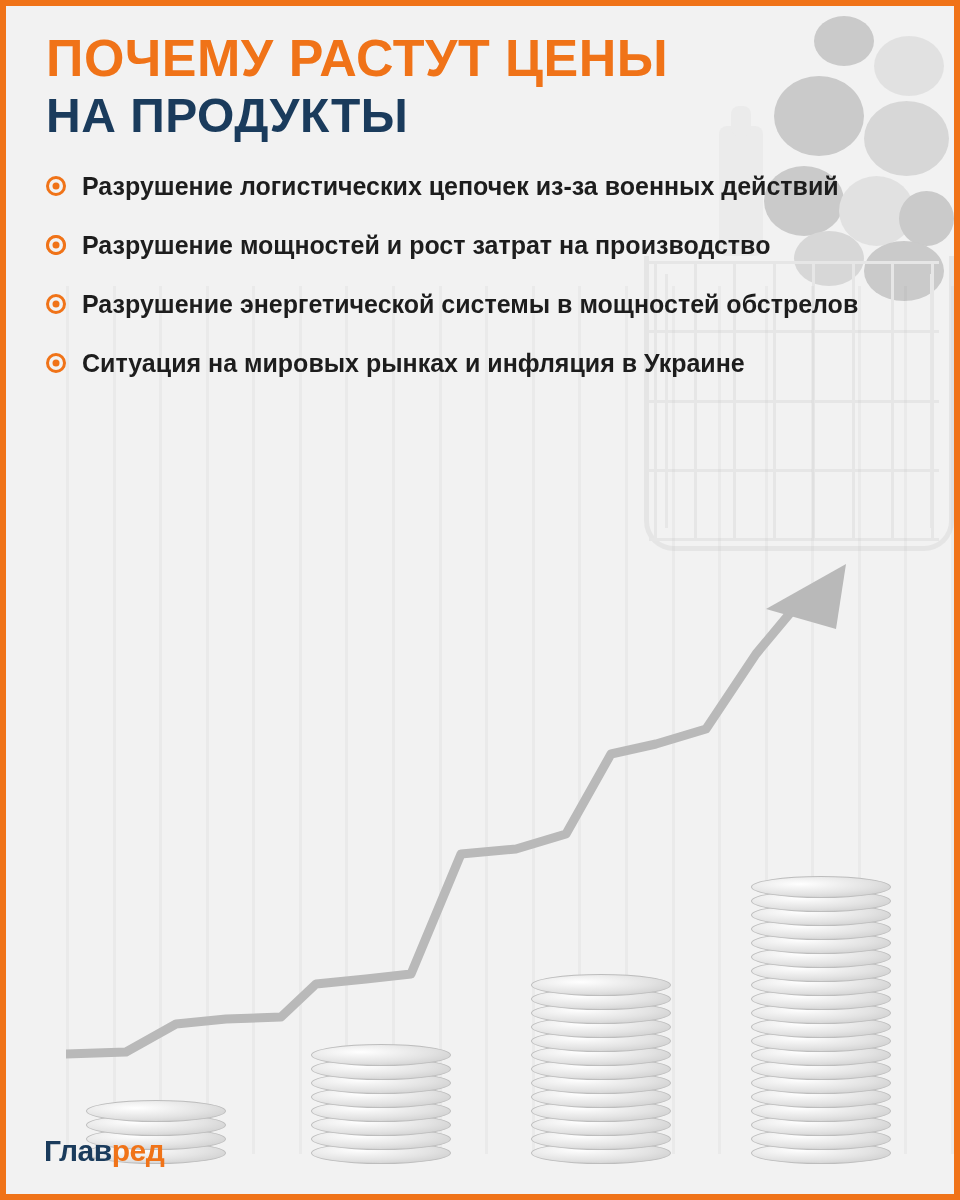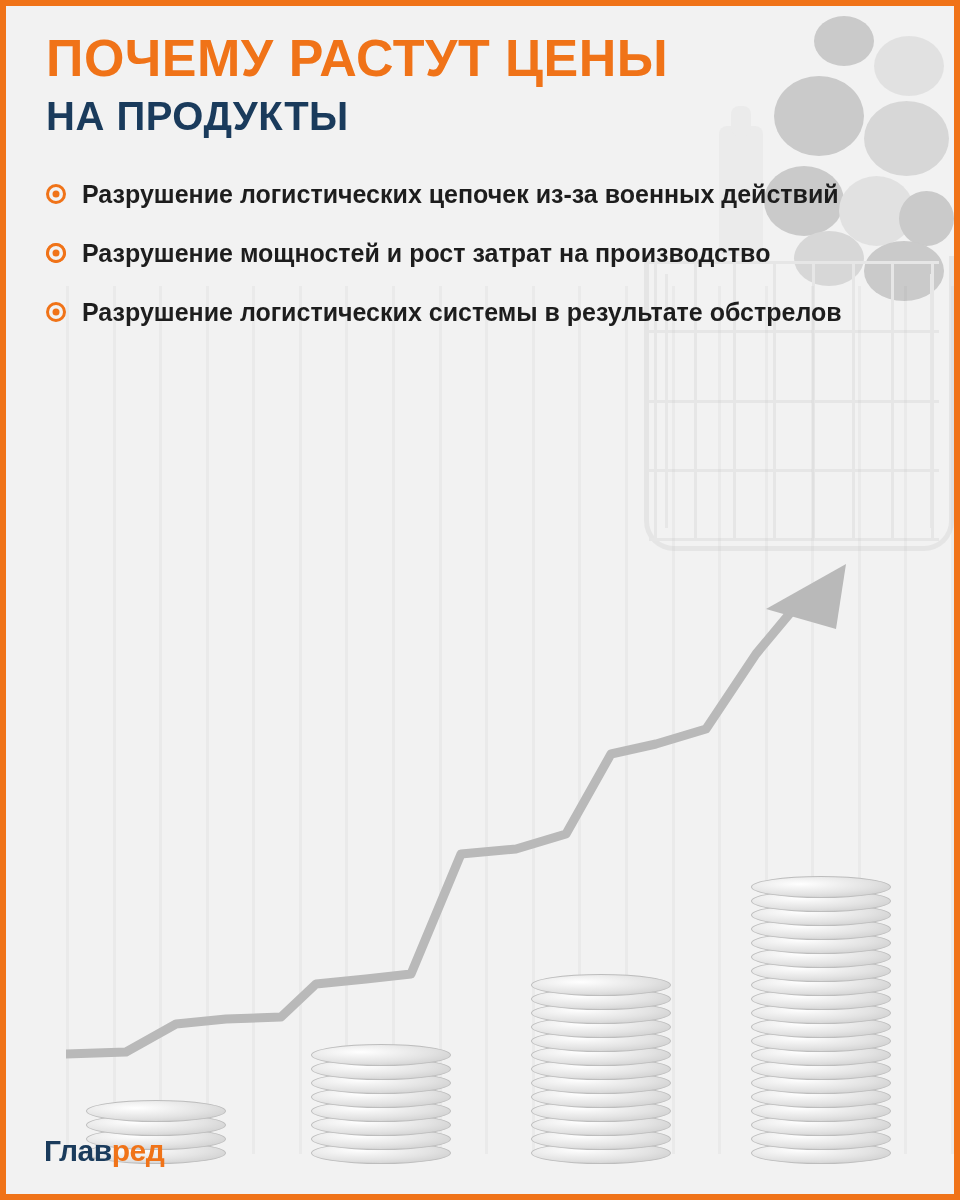--- a/index.html
+++ b/index.html
@@ -162,27 +162,27 @@
     text-transform: uppercase;
   }
   .title-line.l1 {
     color: #f07318;
     font-size: 52px;
     line-height: 60px;
   }
   .title-line.l2,
   .title-line.l3 {
     color: #1a3b5c;
-    font-size: 40px;
+    font-size: 48px;
     line-height: 56px;
   }
 
   ul.bullets {
     list-style: none;
-    margin: 34px 0 0 0;
+    margin: 26px 0 0 0;
     padding: 0;
     max-width: 880px;
   }
   ul.bullets li {
     position: relative;
     padding-left: 36px;
     margin-bottom: 26px;
     color: #1d1d1d;
     font-size: 25px;
     line-height: 33px;
@@ -365,21 +365,25 @@
       </li>
       <li>
         <span class="dot"></span>
       </li>
       <li>
         <span class="dot"></span>
         <span>Разрушение мощностей и рост затрат на производство</span>
       </li>
       <li>
         <span class="dot"></span>
-        <span>Разрушение логистических системы в результате обстрелов</span>
+        <span>Разрушение энергетической системы в мощностей обстрелов</span>
+      </li>
+      <li>
+        <span class="dot"></span>
+        <span>Ситуация на мировых рынках и инфляция в Украине</span>
       </li>
     </ul>
   </div>
 
   <div class="logo">
     <span class="part-a">Глав</span><span class="part-b">ред</span>
   </div>
 
 </div>
 

